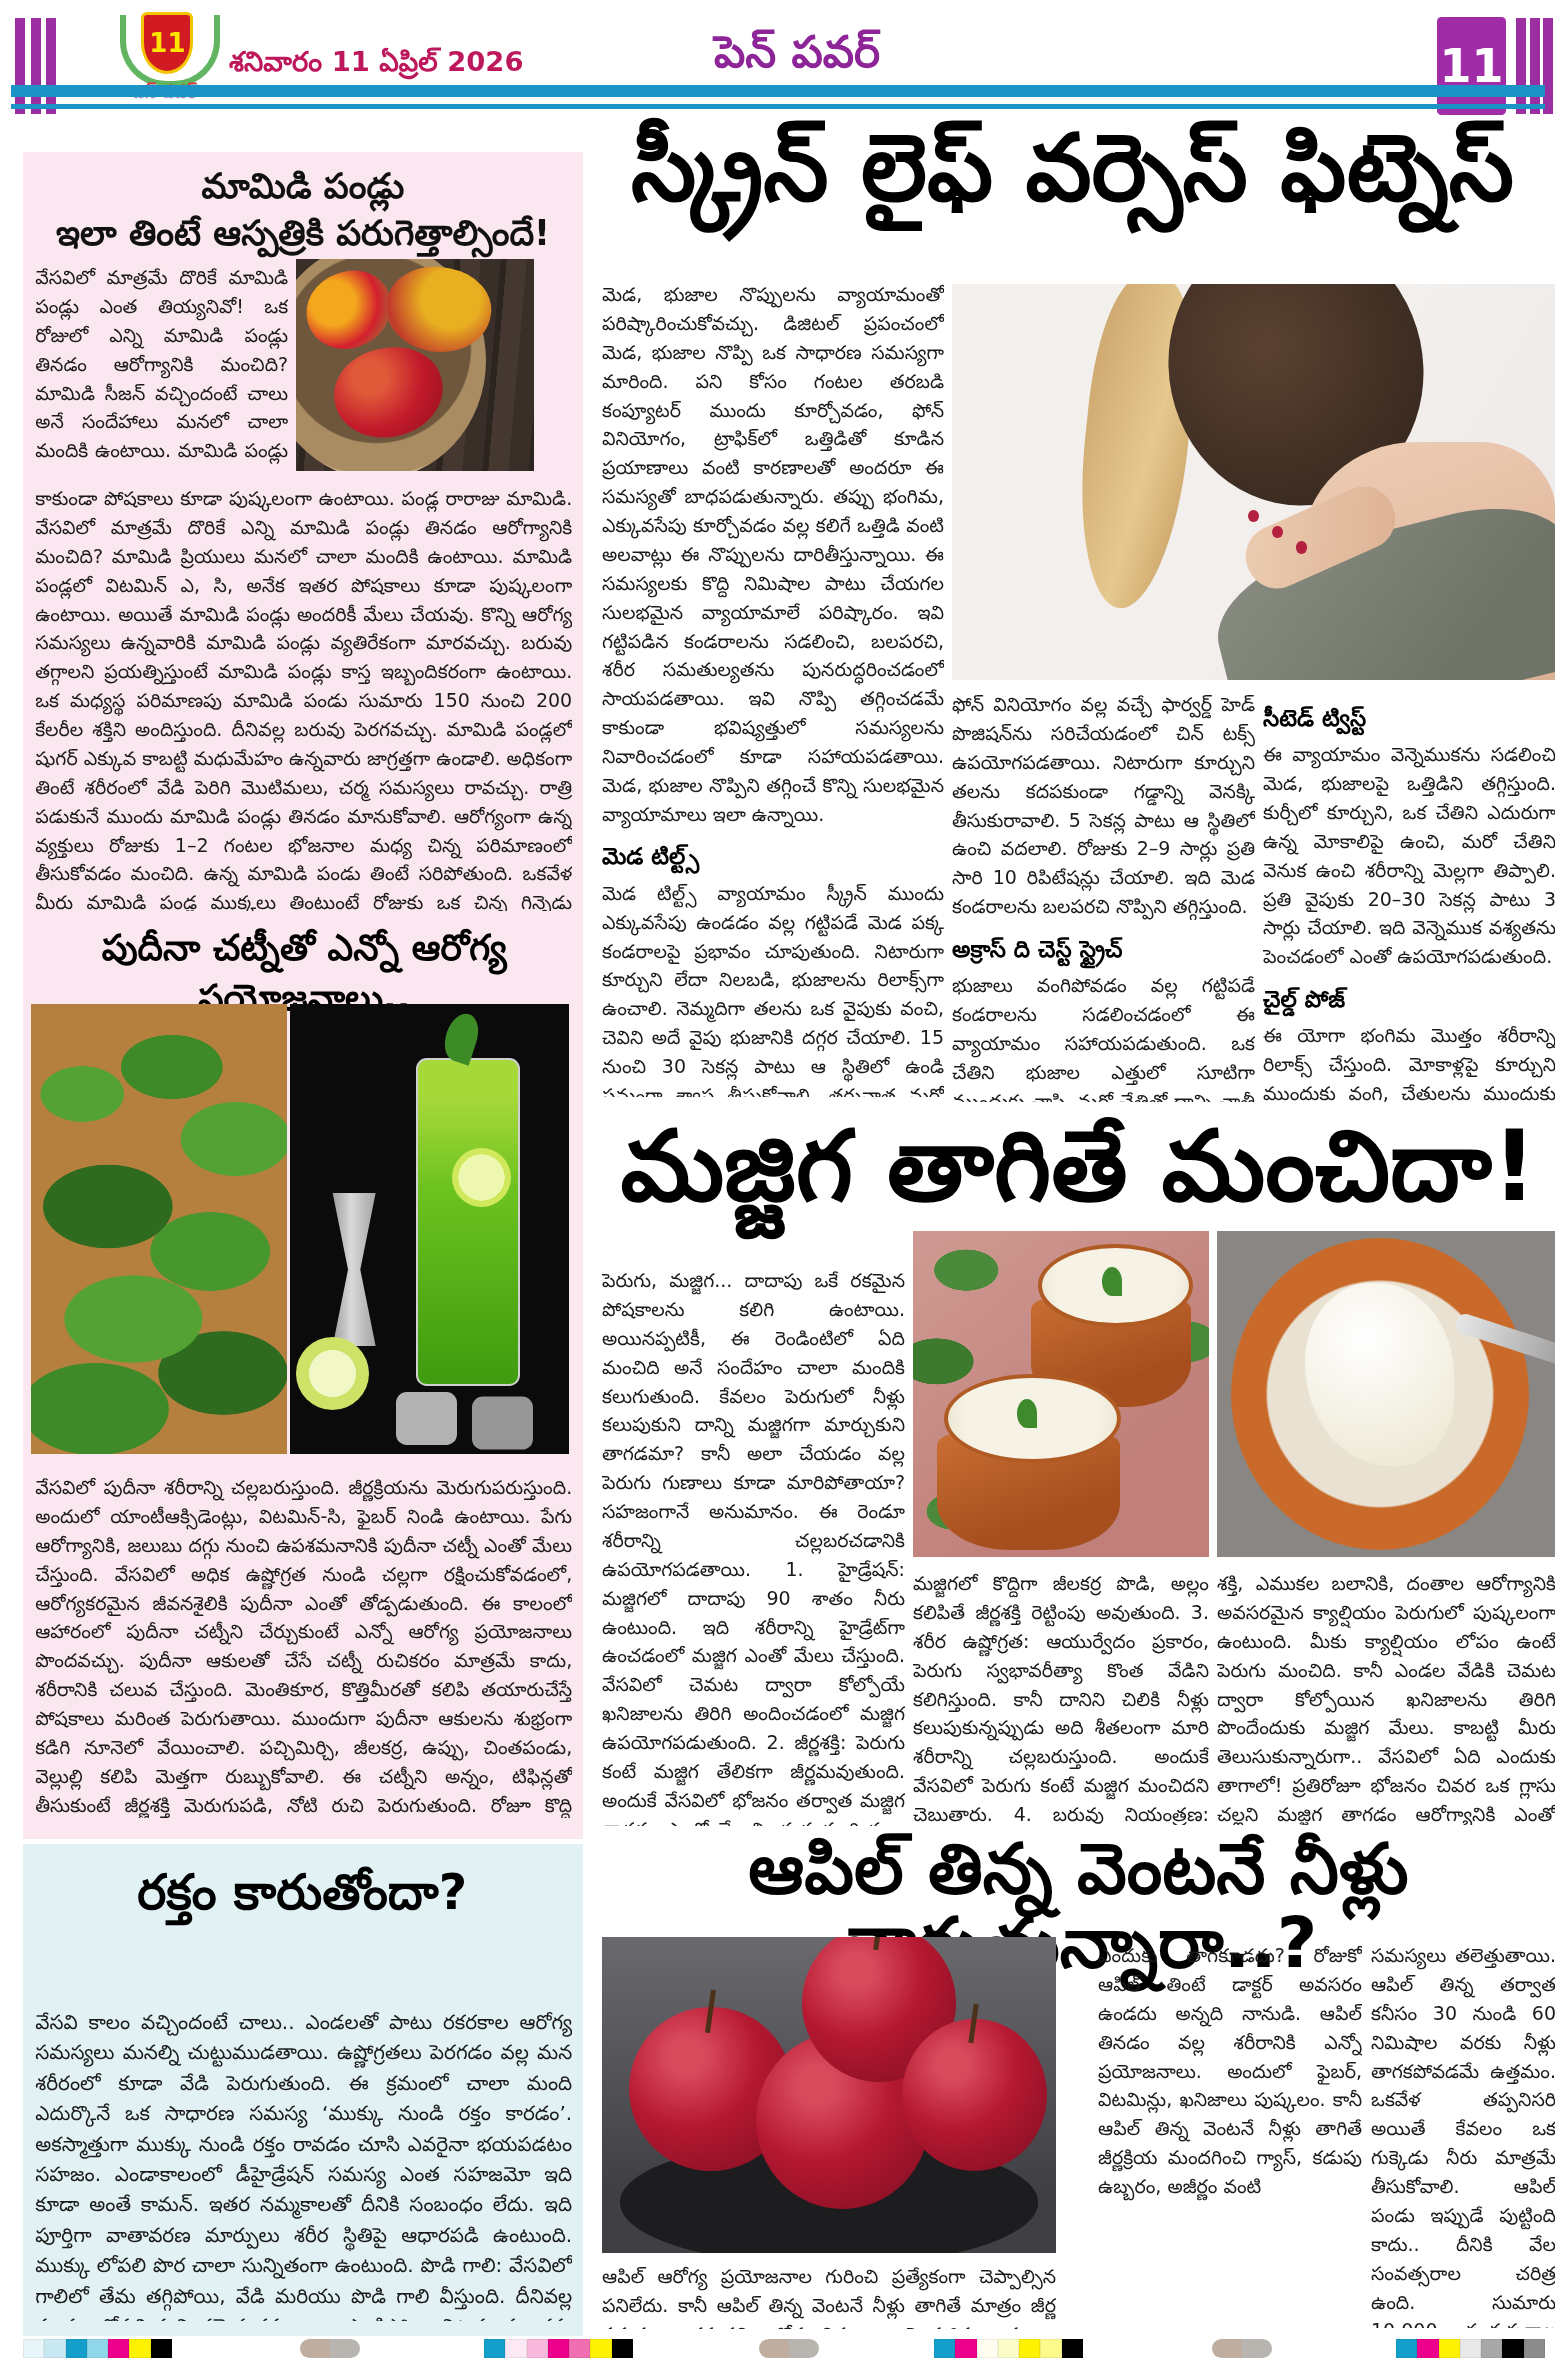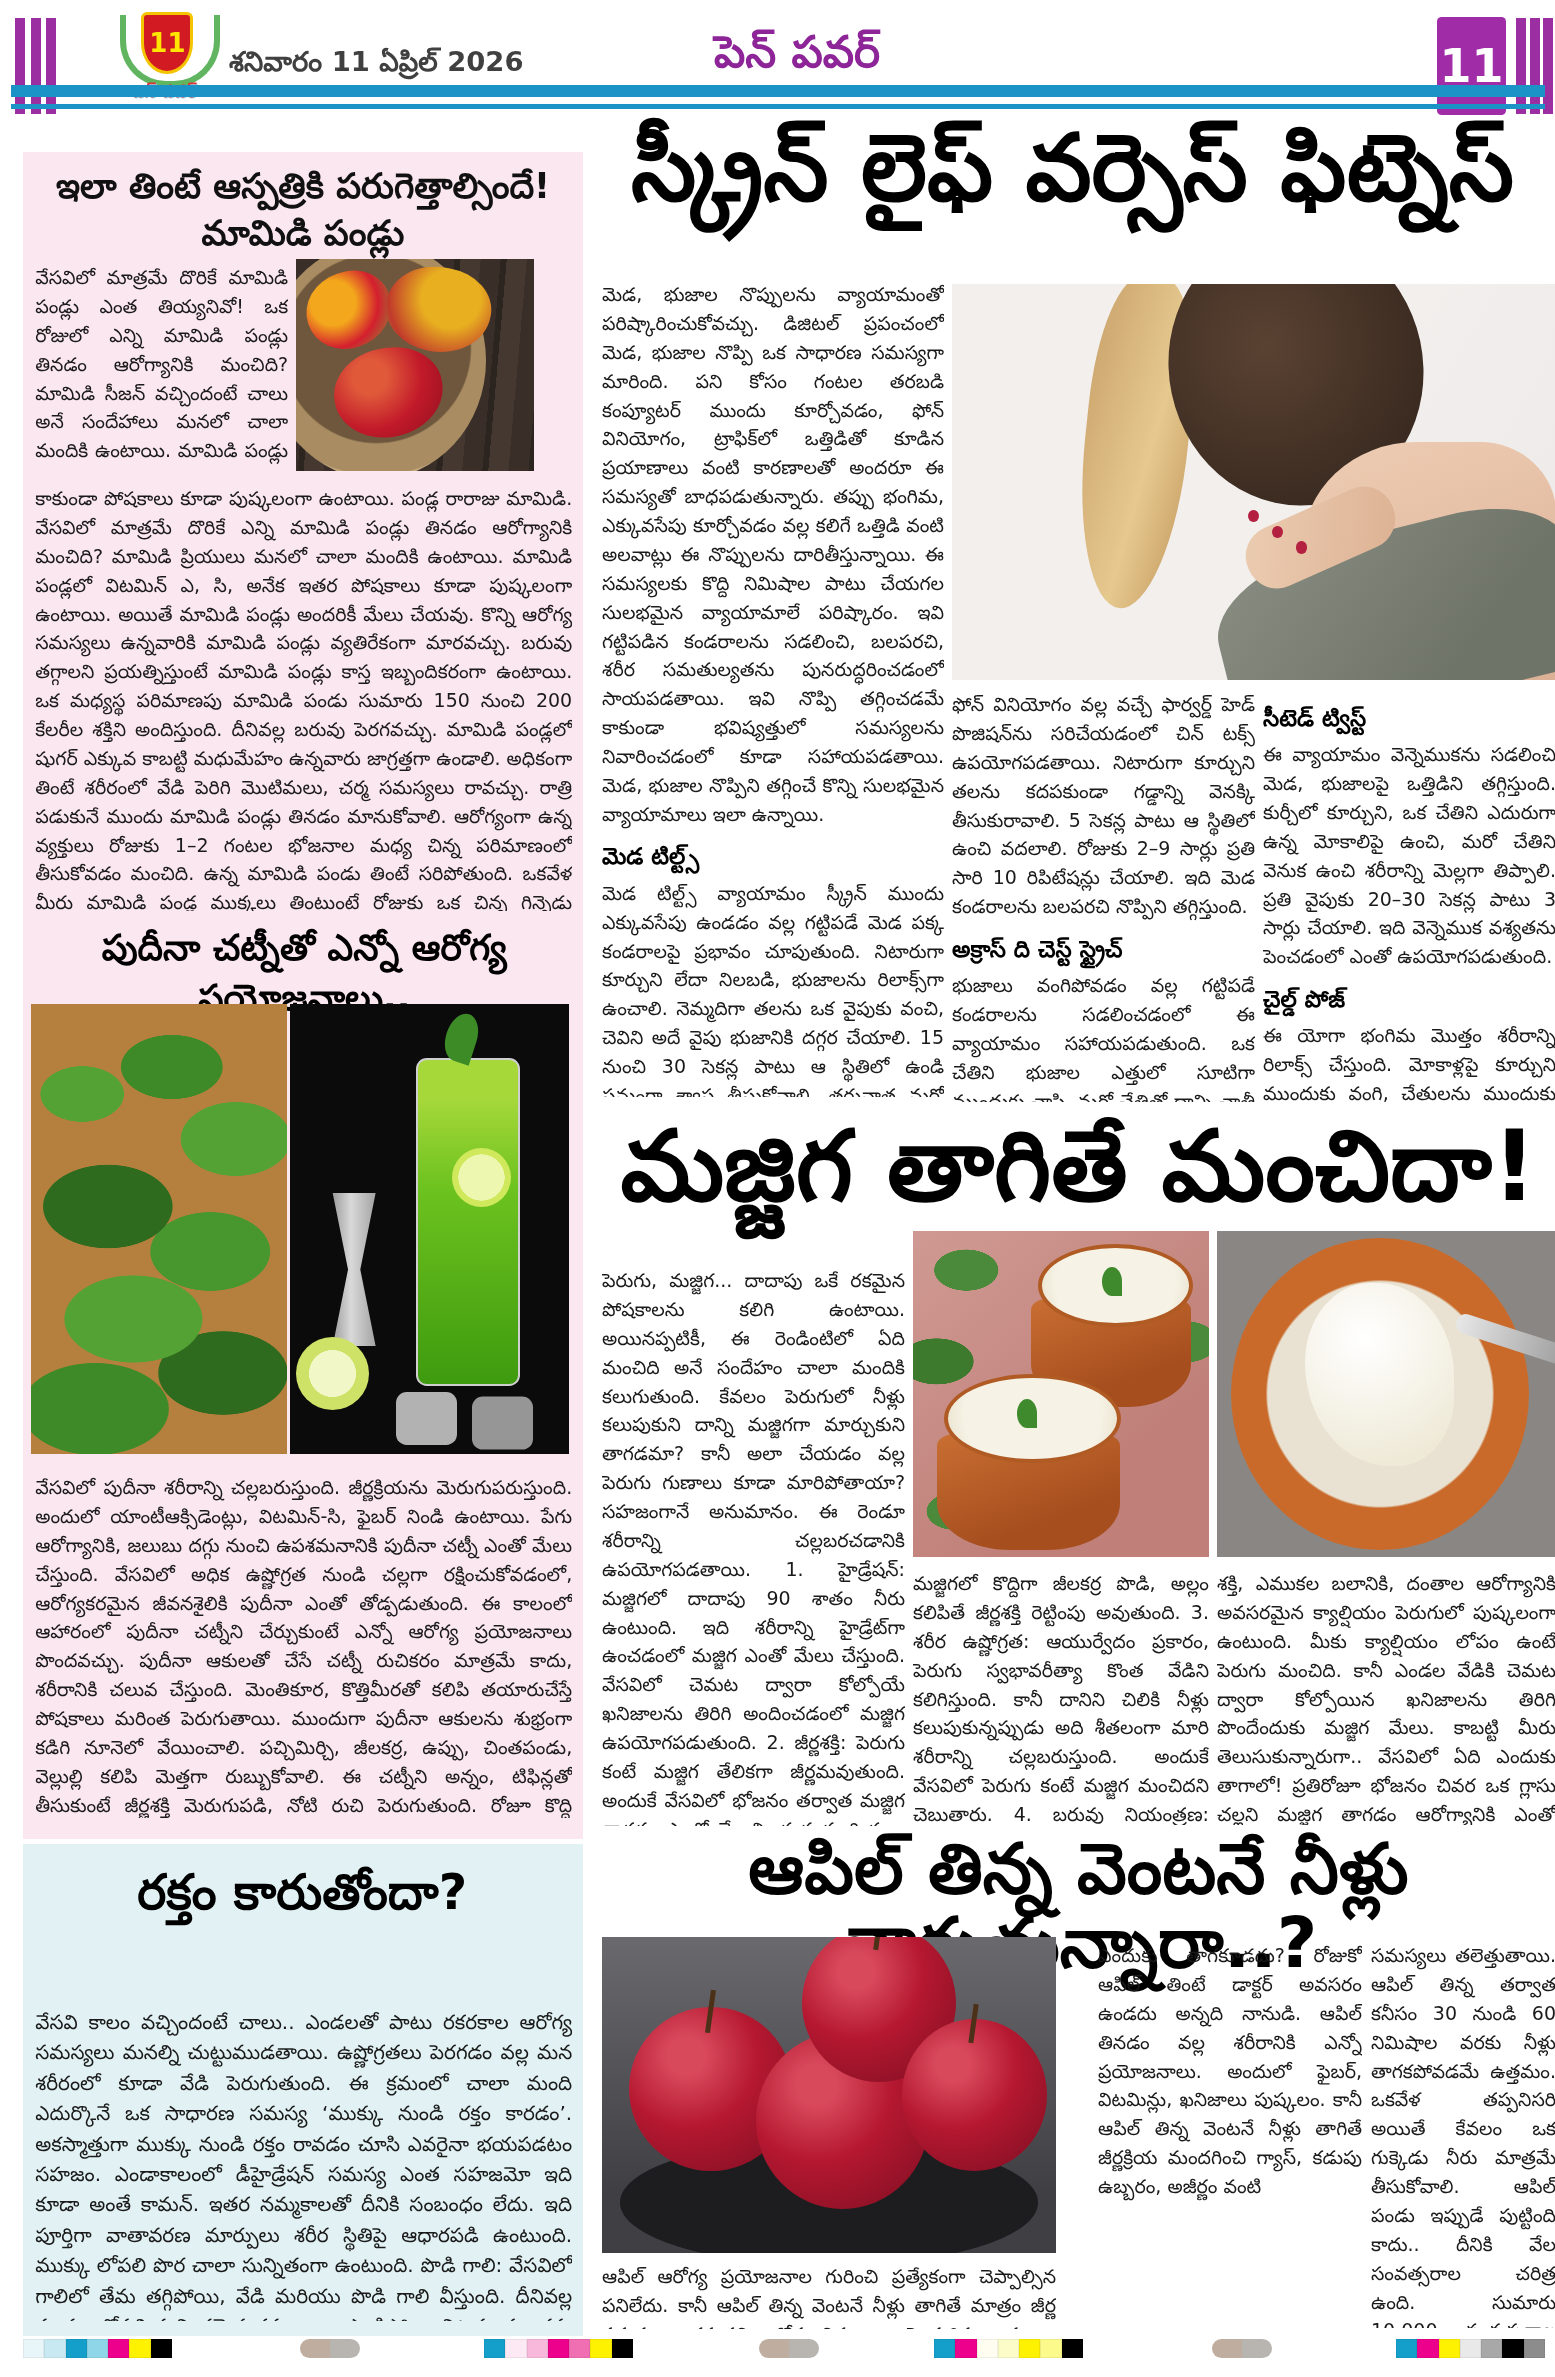--- a/index.html
+++ b/index.html
@@ -3,21 +3,21 @@
 <meta charset="utf-8">
 <style>
   html,body{margin:0;padding:0;background:#ffffff;}
   #page{position:relative;width:1555px;height:2377px;background:#ffffff;overflow:hidden;
         font-family:"DejaVu Sans","Liberation Sans",sans-serif;color:#111;}
   .abs{position:absolute;text-align:center;}
   
   .vbar{position:absolute;top:18.3px;height:96px;width:10px;background:#9b2fa2;}
   .blue-thick{position:absolute;left:10.7px;top:85px;width:1534px;height:12.2px;background:#1b93c6;}
   .blue-thin{position:absolute;left:10.7px;top:104px;width:1534px;height:5.3px;background:#1b93c6;}
-  .date{position:absolute;left:229px;top:46px;font-size:27.4px;font-weight:bold;color:#404040;}
+  .date{position:absolute;left:229px;top:46px;font-size:27.4px;font-weight:bold;color:#be185d;}
   .masthead{position:absolute;left:671px;top:26px;width:252px;text-align:center;
             font-size:44px;font-weight:bold;color:#8d2598;border-bottom:5.3px solid #8d2598;padding-bottom:3px;}
   .pagenum{position:absolute;left:1437px;top:17px;width:69px;height:98px;background:#a02ca8;border-radius:4.6px;
            color:#fff;font-size:46px;font-weight:bold;display:flex;align-items:center;justify-content:center;}
   .logo{position:absolute;left:114px;top:10.7px;width:101px;height:105px;text-align:center;}
   .logo .wreath{position:absolute;left:6.1px;top:4.6px;width:88px;height:66px;border:6.1px solid #3aa33a;
                 border-top:none;border-radius:0 0 46px 46px;opacity:.8;}
   .logo .shield{position:absolute;left:27.4px;top:1.5px;width:46px;height:56px;background:#d11a22;border:3px solid #f5c400;
                 border-radius:6.1px 6.1px 50% 50%;color:#ffe600;font-size:26px;font-weight:bold;
                 display:flex;align-items:center;justify-content:center;}
@@ -137,22 +137,22 @@
     <div class="vbar" style="left:1530px"></div>
     <div class="vbar" style="left:1543px"></div>
 
     <div class="blue-thick"></div>
     <div class="blue-thin"></div>
   </div>
 
   <div class="rail-pink">
 
     <div class="abs" style="left:0;top:10.7px;width:560px;text-align:center;font-size:35px;font-weight:bold;line-height:1.35;">
+      <div>మామిడి పండ్లు</div>
       <div>ఇలా తింటే ఆస్పత్రికి పరుగెత్తాల్సిందే!</div>
-      <div>మామిడి పండ్లు</div>
     </div>
 
     <div class="abs bodytxt" style="left:12.2px;top:111px;width:253px;height:207px;">వేసవిలో మాత్రమే దొరికే మామిడి పండ్లు ఎంత తియ్యనివో! ఒక రోజులో ఎన్ని మామిడి పండ్లు తినడం ఆరోగ్యానికి మంచిది? మామిడి సీజన్ వచ్చిందంటే చాలు అనే సందేహాలు మనలో చాలా మందికి ఉంటాయి. మామిడి పండ్లు రుచిగా ఉండటమే</div>
 
     <div class="photo ph-mango" style="left:273px;top:107px;width:238px;height:212px;">
       <div class="bowl"></div>
       <div class="mango m1"></div>
       <div class="mango m2"></div>
       <div class="mango m3"></div>
     </div>

